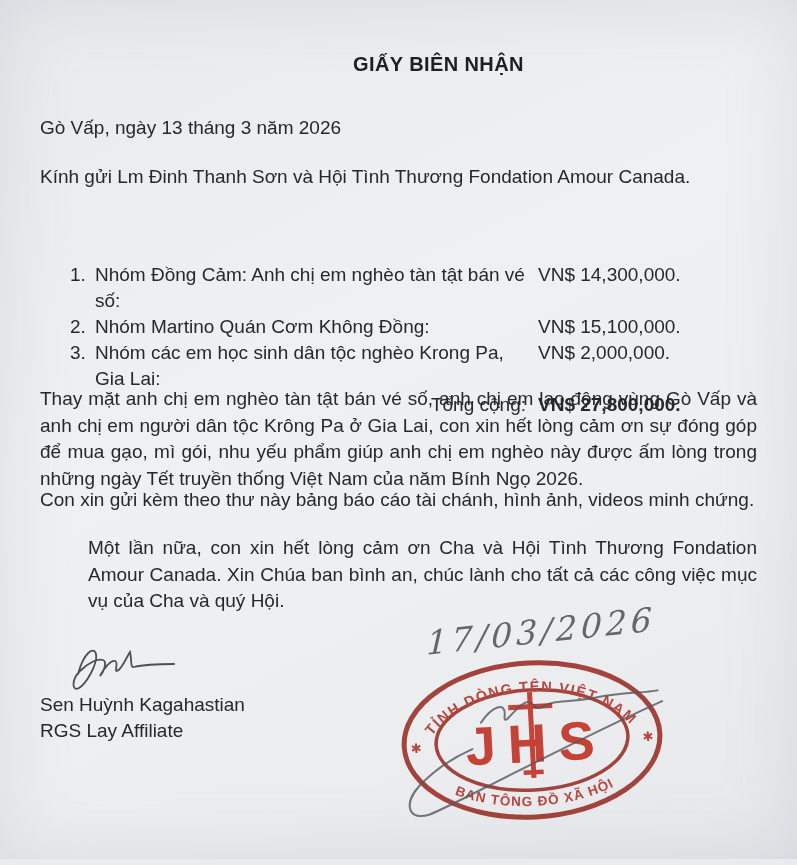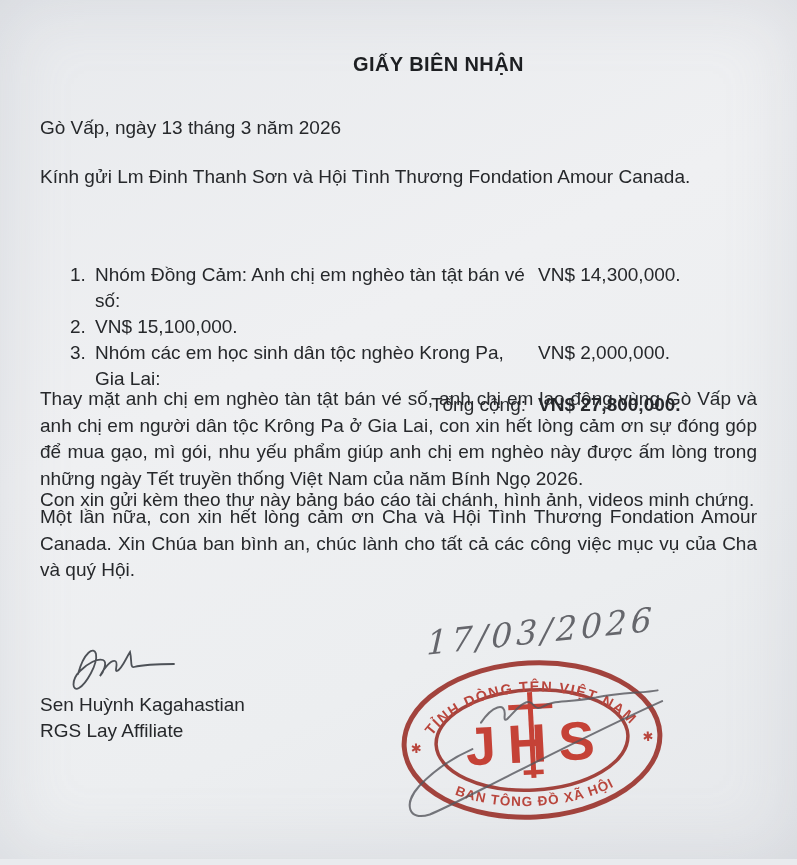--- a/index.html
+++ b/index.html
@@ -34,21 +34,21 @@
   .dist-row{
     display:grid;
     grid-template-columns:55px 443px 1fr;
     line-height:26px;
   }
   .dist-num{padding-left:30px;}
   .dist-total .dist-label{font-weight:normal;text-align:right;padding-right:12px;}
   .dist-total .dist-amount{font-weight:bold;}
   .thanks{top:374px;text-align:justify;margin-top:12px;}
   .attach{top:487px;}
-  .gratitude{top:504px;text-align:justify;}
+  .gratitude{top:535px;text-align:justify;margin-left:48px;}
   .closing-line{top:606px;}
   .signer{top:692px;line-height:26px;}
   .sig1{position:absolute;left:60px;top:638px;width:120px;height:55px;}
   .hand-date{
     position:absolute;left:426px;top:617px;width:260px;
     font-family:"DejaVu Serif", serif;
     font-style:italic;
     font-size:33px;
     letter-spacing:4px;
     color:#4e4f55;
@@ -75,20 +75,21 @@
 
 
   <div class="abs dist">
     <div class="dist-row">
       <span class="dist-num">1.</span>
       <span class="dist-label">Nhóm Đồng Cảm: Anh chị em nghèo tàn tật bán vé số:</span>
       <span class="dist-amount">VN$ 14,300,000.</span>
     </div>
     <div class="dist-row">
       <span class="dist-num">2.</span>
+      <span class="dist-label">Nhóm Martino Quán Cơm Không Đồng:</span>
       <span class="dist-amount">VN$ 15,100,000.</span>
     </div>
     <div class="dist-row">
       <span class="dist-num">3.</span>
       <span class="dist-label">Nhóm các em học sinh dân tộc nghèo Krong Pa, Gia Lai:</span>
       <span class="dist-amount">VN$ 2,000,000.</span>
     </div>
     <div class="dist-row dist-total">
       <span class="dist-num"></span>
       <span class="dist-label">Tổng cộng:</span>

